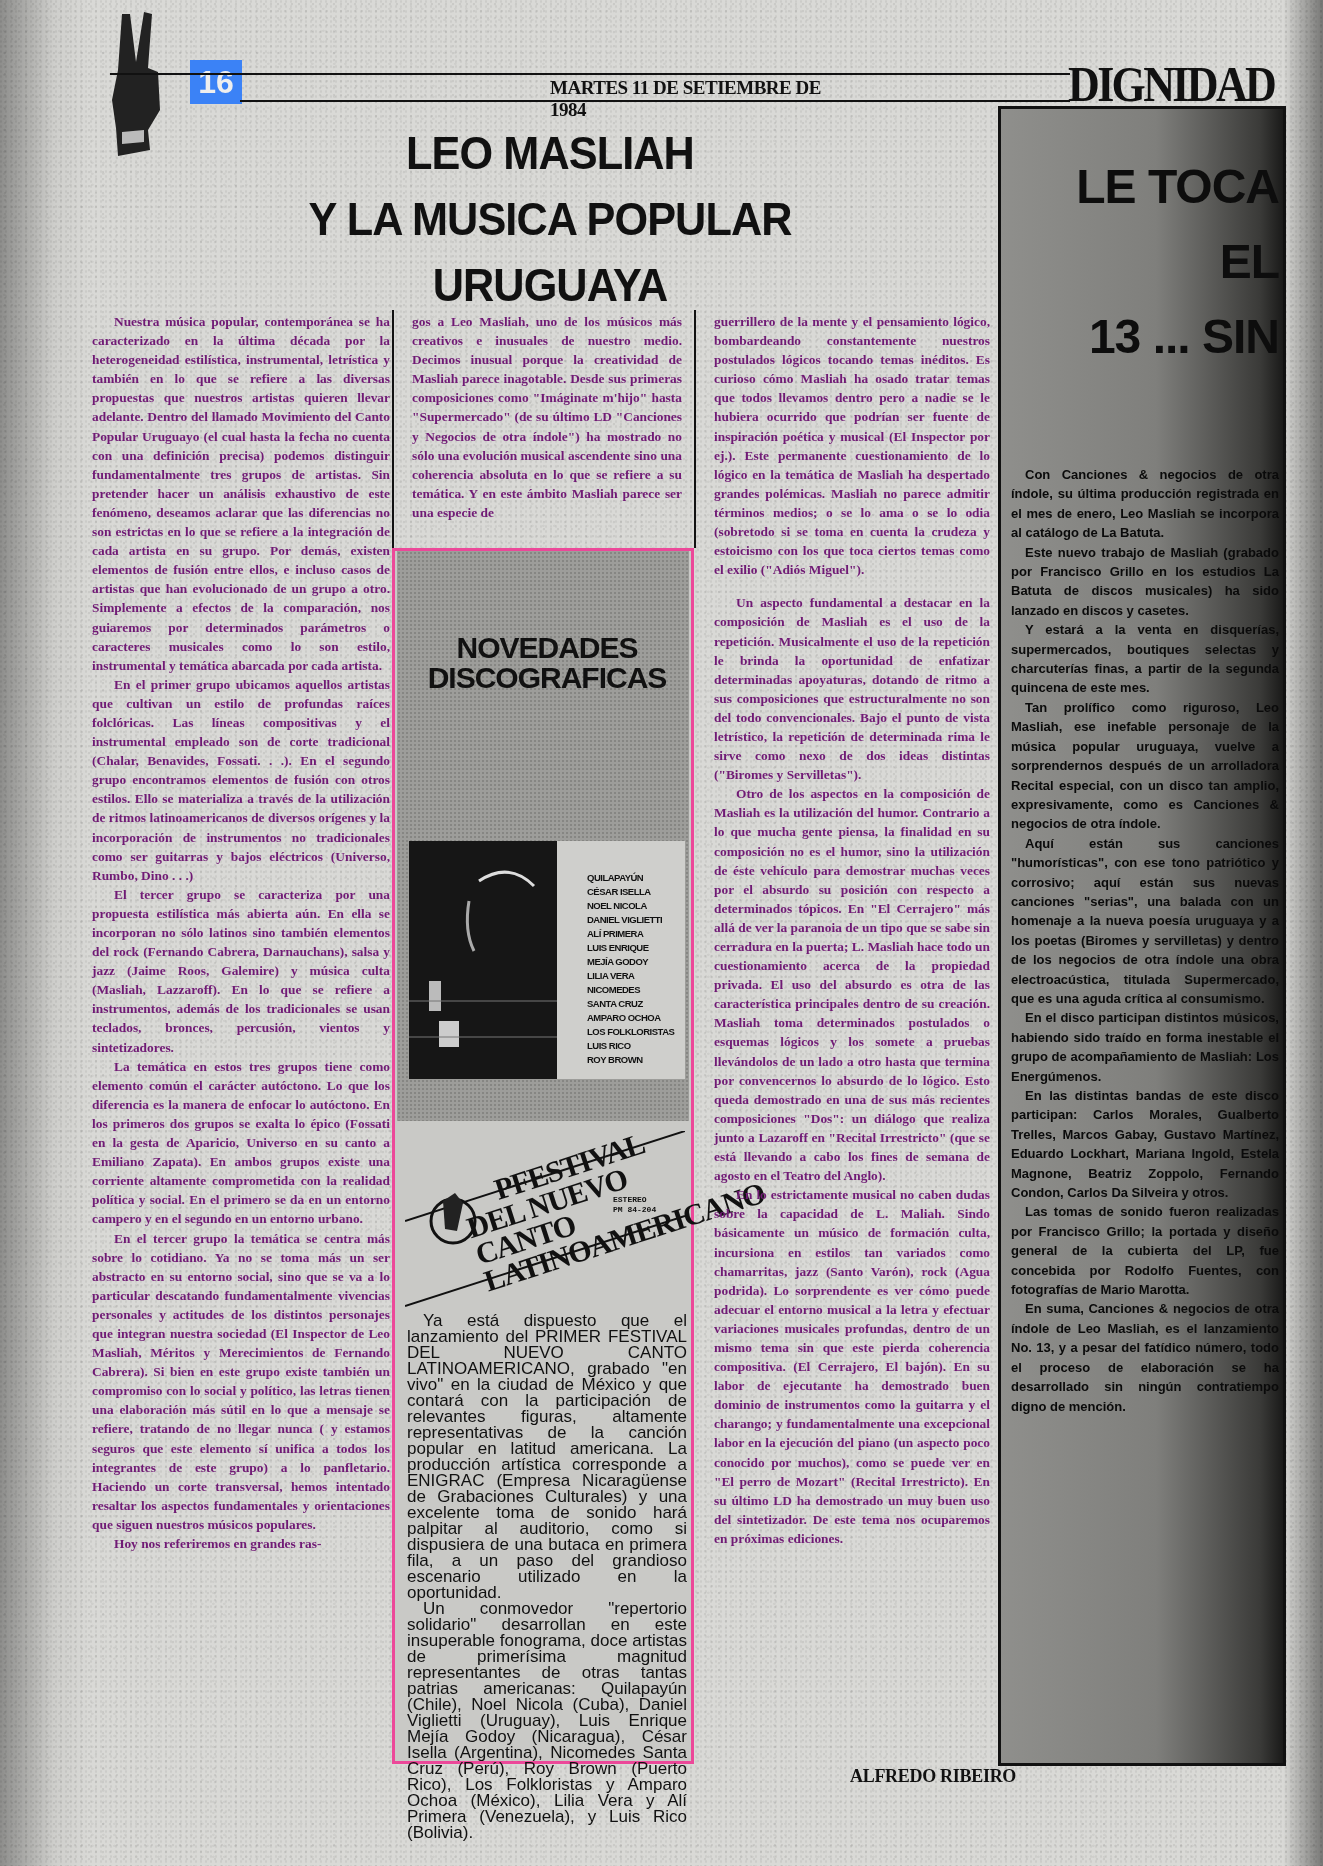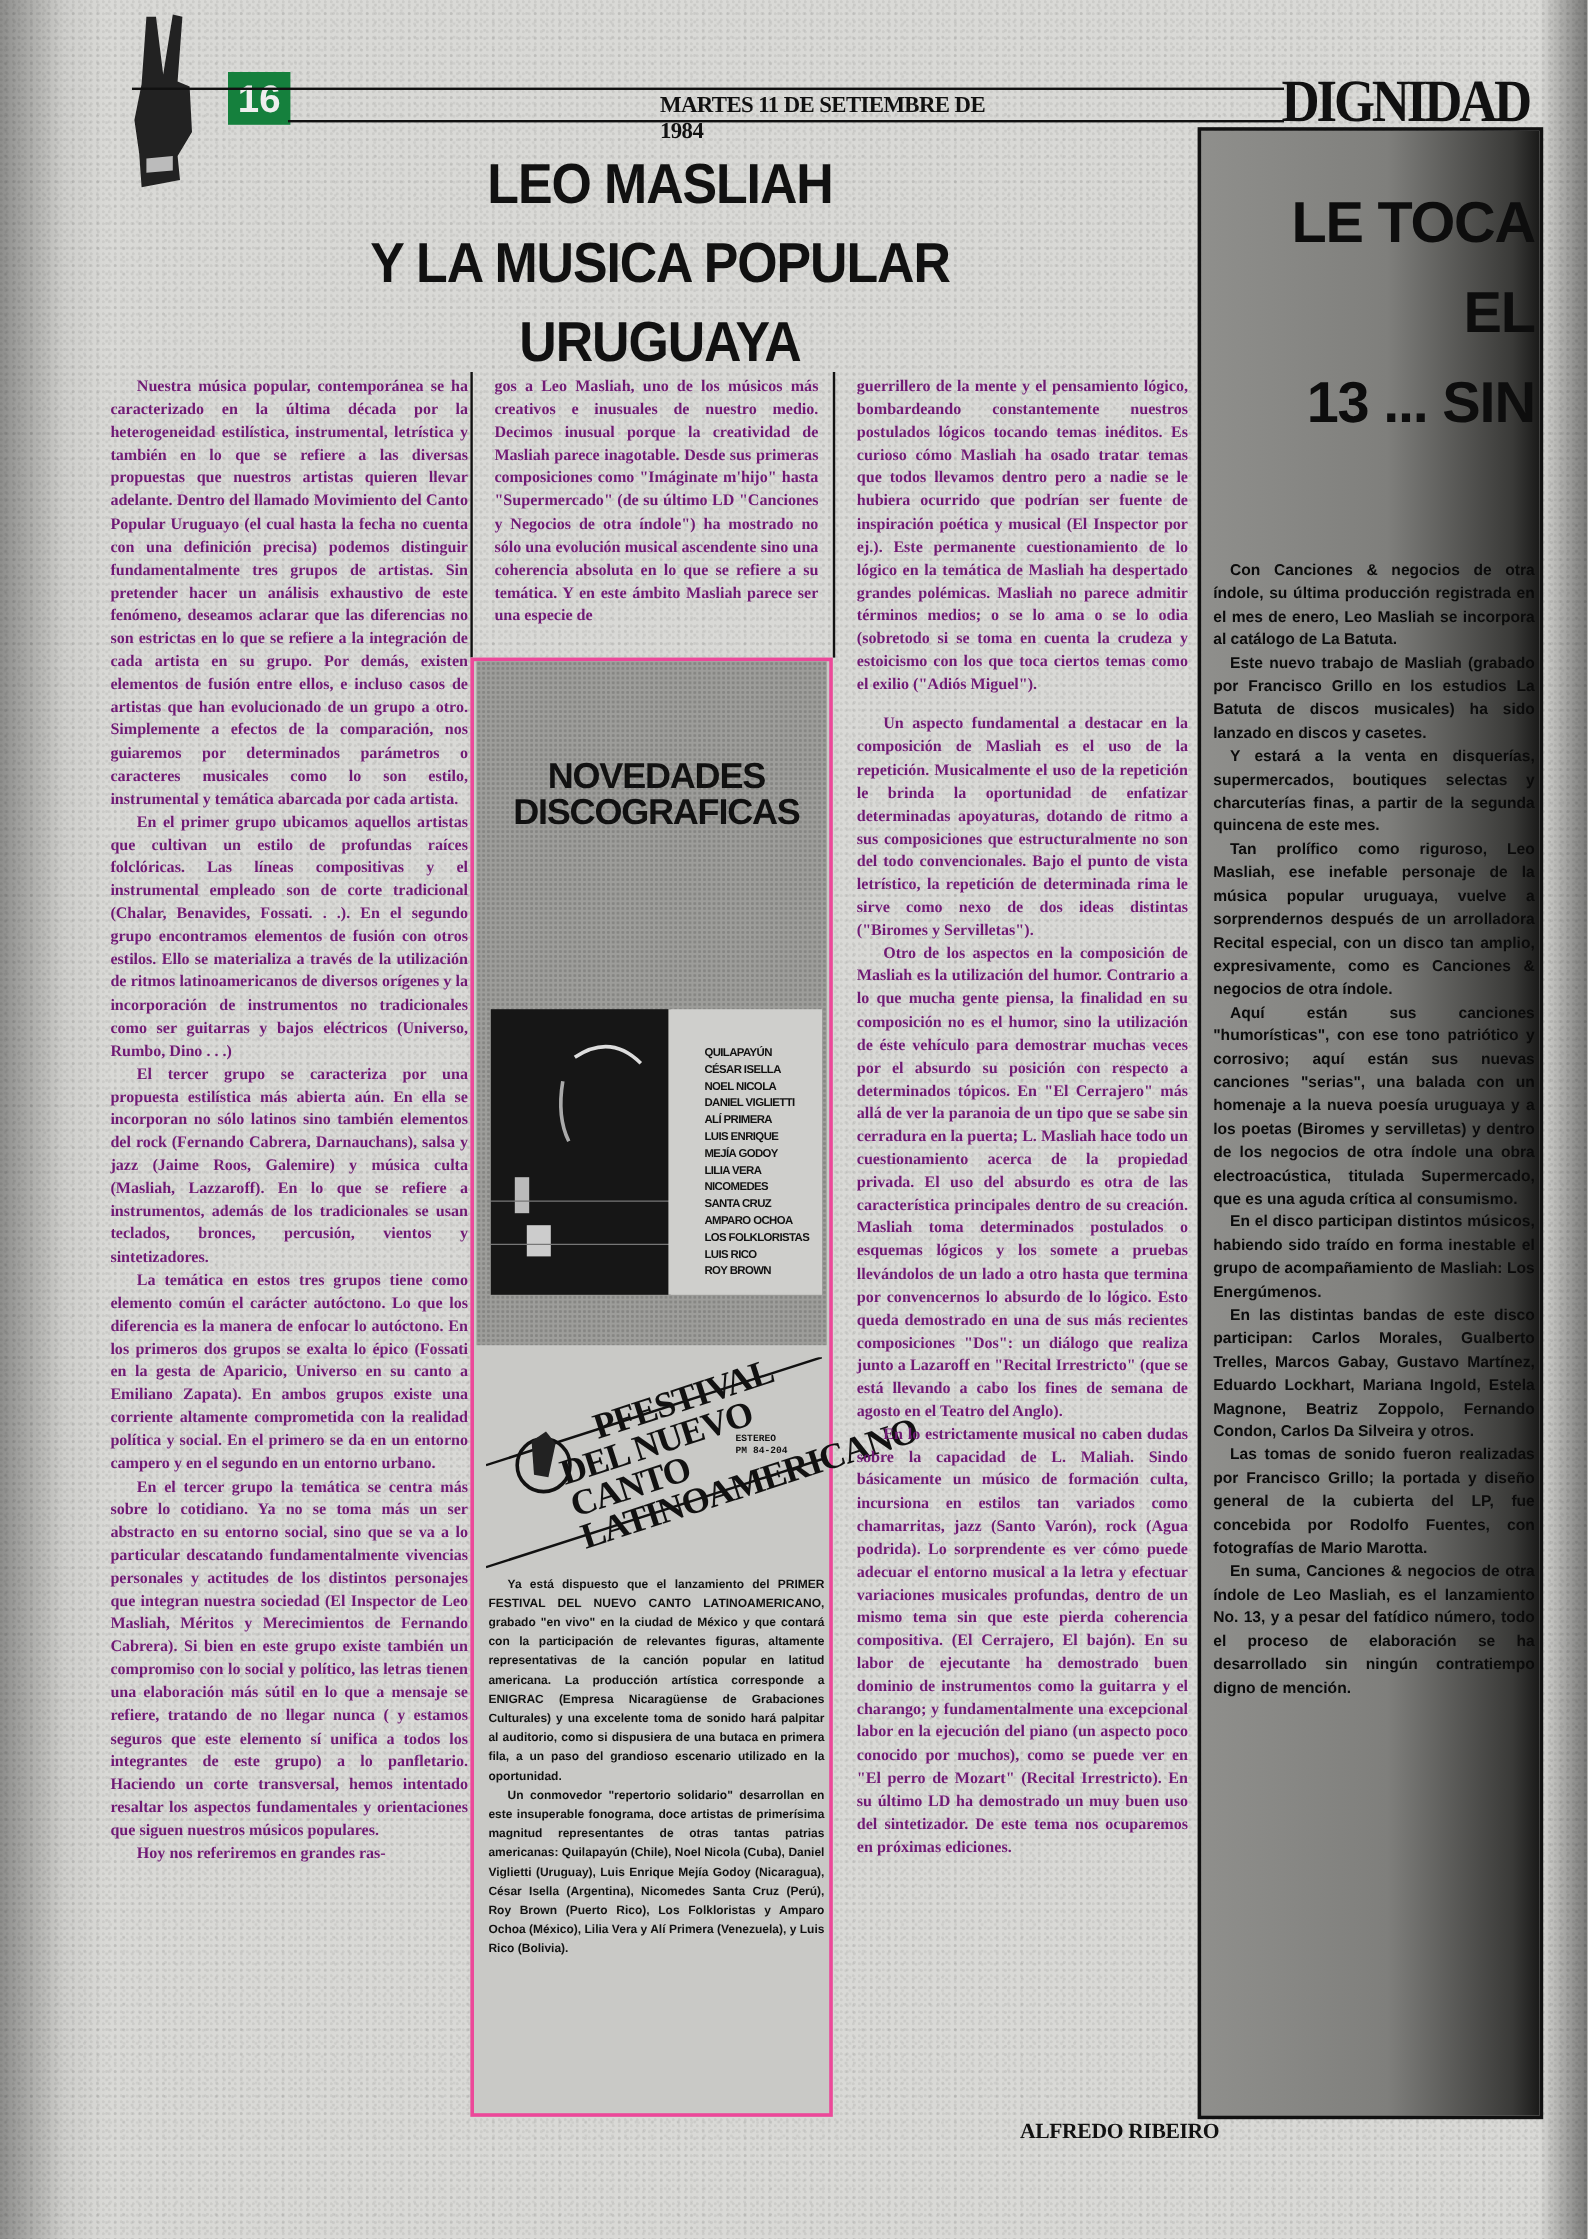--- a/index.html
+++ b/index.html
@@ -23,21 +23,21 @@
   .page-shadow-right {
     position: absolute; right: 0; top: 0; width: 40px; height: 1866px;
     background: linear-gradient(to left, rgba(0,0,0,0.45), transparent);
   }
   
   .logo-hand {
     position: absolute; left: 108px; top: 10px; width: 70px; height: 150px;
   }
   .page-number {
     position: absolute; left: 190px; top: 60px; width: 52px; height: 44px;
-    background: #15803d; color: #eee;
+    background: #3b82f6; color: #eee;
     font-family: "Liberation Sans", sans-serif; font-size: 32px; font-weight: bold;
     text-align: center; line-height: 44px;
   }
   .rule-top { position: absolute; left: 110px; top: 73px; width: 960px; height: 2px; background: #111; }
   .rule-bottom { position: absolute; left: 240px; top: 100px; width: 830px; height: 2px; background: #111; }
   .dateline {
     position: absolute; left: 550px; top: 77px; width: 300px;
     font-size: 19px; font-weight: bold; letter-spacing: -0.5px; text-align: left;
   }
   .section-name {
@@ -99,21 +99,21 @@
     font-family: "Liberation Serif", serif; font-weight: bold; font-size: 30px;
     line-height: 28px; transform: rotate(-18deg); transform-origin: left top; letter-spacing: -1px;
   }
   .festival-text div:nth-child(1) { margin-left: 38px; }
   .festival-label {
     position: absolute; left: 218px; top: 644px; font-family: "Liberation Mono", monospace;
     font-size: 8px; line-height: 10px; font-weight: bold;
   }
   .promo-body {
     position: absolute; left: 12px; top: 762px; width: 280px;
-    font-family: "Liberation Sans", sans-serif; font-weight: bold; font-size: 10px; line-height: 16px;
+    font-family: "Liberation Sans", sans-serif; font-weight: normal; font-size: 17px; line-height: 16px;
     text-align: justify; color: #111;
   }
   .promo-body p { text-indent: 16px; }
   
   .sidebar {
     position: absolute; left: 998px; top: 106px; width: 288px; height: 1660px;
     border: 3px solid #111;
     background: linear-gradient(to right, #8f8f8c 0%, #7f7f7c 55%, #3a3a38 92%, #1a1a19 100%);
   }
   .sidebar-title {

